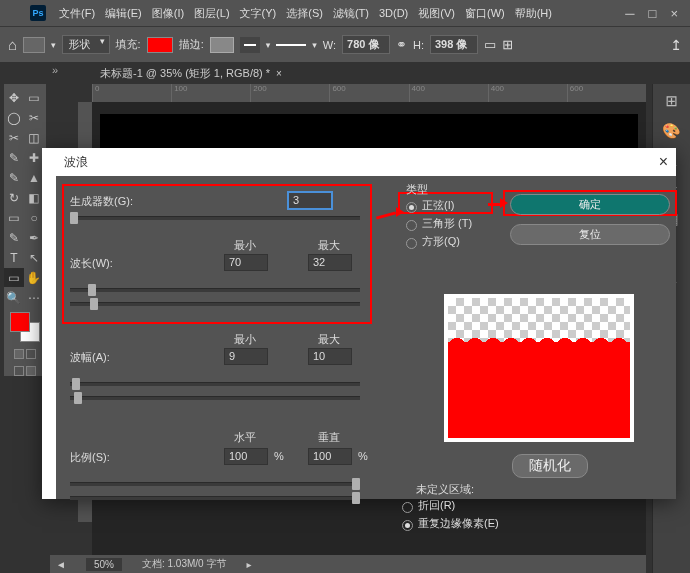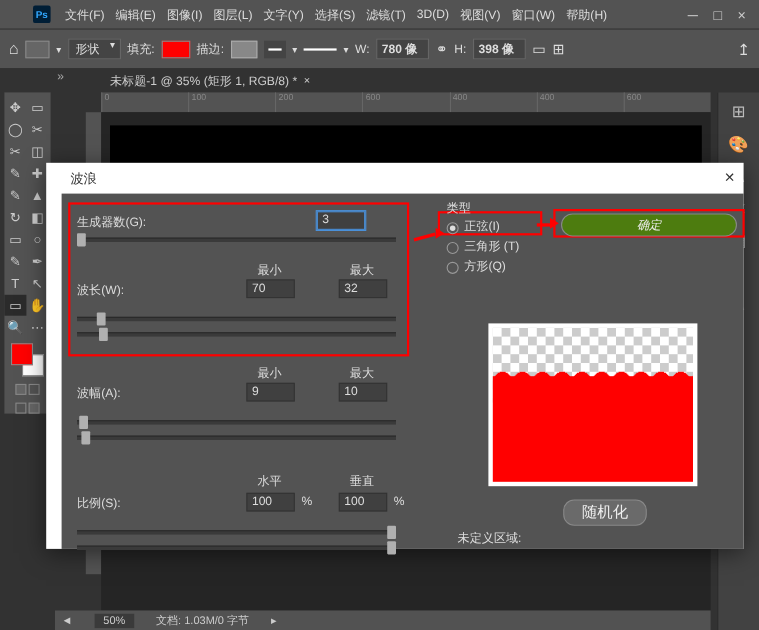--- a/index.html
+++ b/index.html
@@ -79,21 +79,21 @@
 .col-label { position: absolute; font-size: 11px; }
 .slider { position: absolute; height: 4px; background: #3a3a3a; border-top: 1px solid #2a2a2a; }
 .slider .thumb { position: absolute; width: 8px; height: 12px; background: #b0b0b0; top: -5px; border-radius: 1px; }
 
 .radio-group { position: absolute; }
 .radio { display: flex; align-items: flex-end; gap: 5px; margin-bottom: 3px; font-size: 11px; }
 .radio .dot { width: 11px; height: 11px; border-radius: 50%; border: 1px solid #999; display: inline-flex; align-items: center; justify-content: center; }
 .radio .dot.on::after { content: ""; width: 5px; height: 5px; border-radius: 50%; background: #ddd; }
 
 .btn { position: absolute; background: #6a6a6a; border: 1px solid #888; border-radius: 11px; text-align: center; font-size: 11px; color: #eee; padding: 2px 0; width: 160px; }
-.btn.ok { background: #4d7c0f; font-style: italic; }
+.btn.ok { background: #0f766e; }
 
 .preview { position: absolute; left: 388px; top: 118px; width: 190px; height: 148px; background: #fff; }
 .preview .checker { position: absolute; inset: 4px 4px 76px 4px; background: repeating-conic-gradient(#ccc 0 25%, #fff 0 50%) 0 0/16px 16px; }
 .preview .red-fill { position: absolute; left: 4px; right: 4px; bottom: 4px; height: 96px; background: #ff0000; }
 .preview .wave { position: absolute; left: 4px; right: 4px; bottom: 96px; height: 8px; background: radial-gradient(circle at 9px 8px, #ff0000 8px, transparent 8px) repeat-x; background-size: 18px 16px; }
 
 .small-btn { position: absolute; background: #6a6a6a; border: 1px solid #888; border-radius: 10px; font-size: 14px; color: #eee; padding: 2px 16px; }
 </style>
 </head>
 <body>
@@ -311,23 +311,34 @@
           <span class="dot"></span>
           <span>三角形 (T)</span>
         </div>
       <div class="radio">
           <span class="dot"></span>
           <span>方形(Q)</span>
         </div>
     </div>
 
     <div class="btn ok" style="left:454px;top:18px">确定</div>
+    <div class="btn" style="left:454px;top:48px">复位</div>
     <div class="small-btn" style="left:456px;top:278px">随机化</div>
 
     <div class="preview">
       <div class="checker"></div>
       <div class="wave"></div>
       <div class="red-fill"></div>
     </div>
 
     <span class="label" style="left:360px;top:306px">未定义区域:</span>
+    <div class="radio-group" style="left:346px;top:322px">
+      <div class="radio">
+          <span class="dot"></span>
+          <span>折回(R)</span>
+        </div>
+      <div class="radio">
+          <span class="dot on"></span>
+          <span>重复边缘像素(E)</span>
+        </div>
+    </div>
   </div>
 </div>
 
 </body></html>

